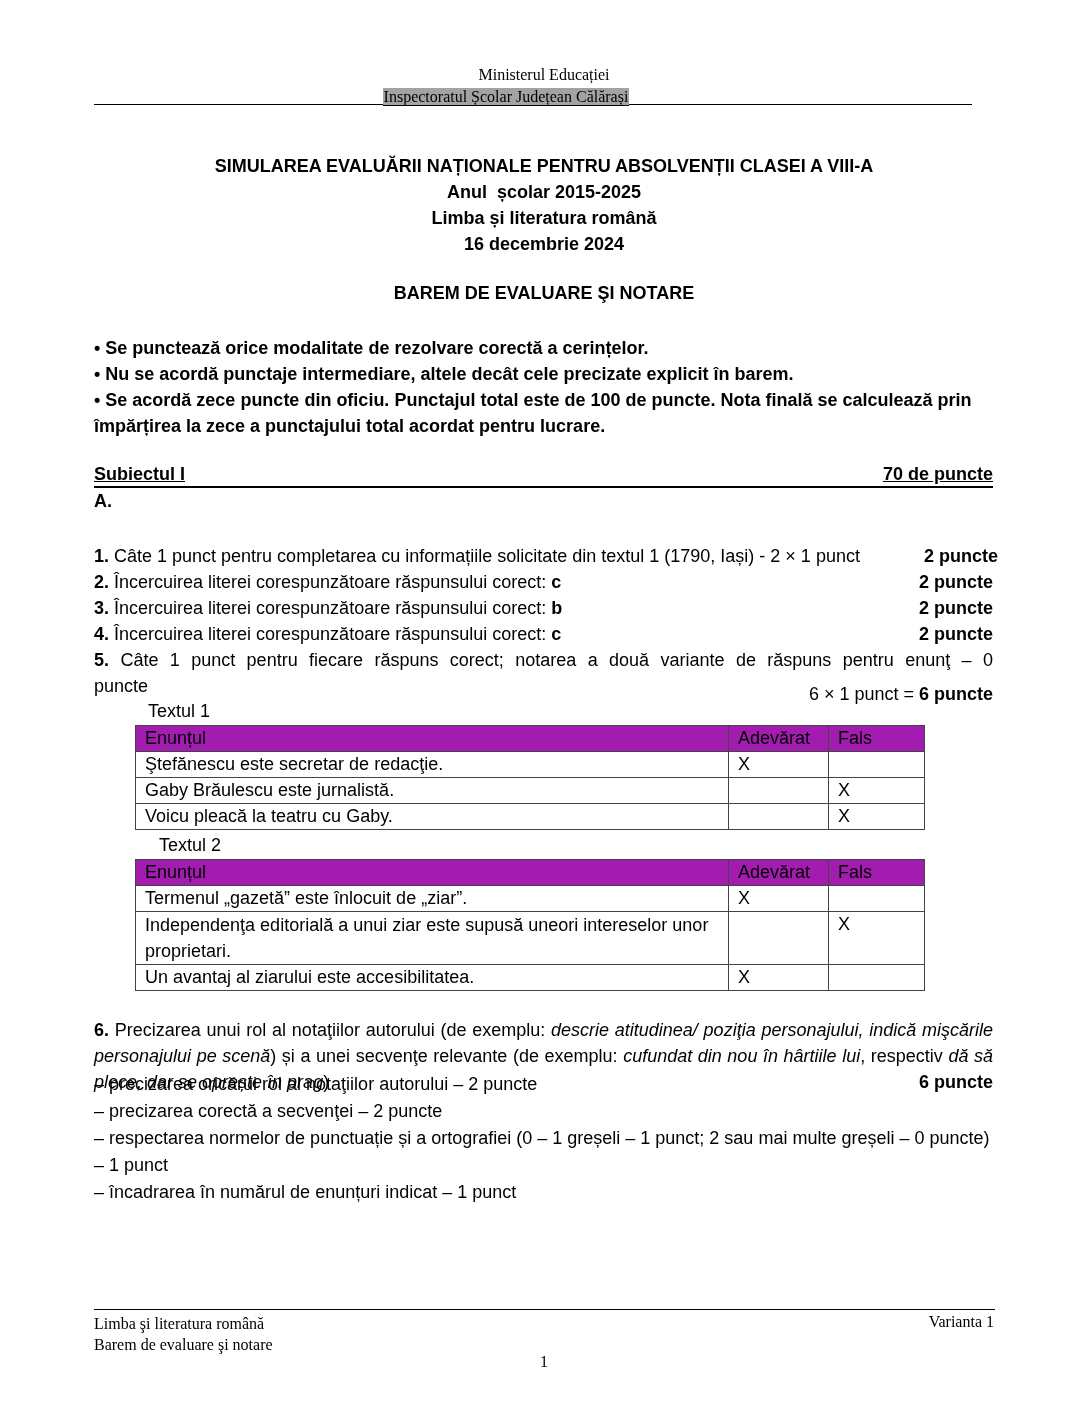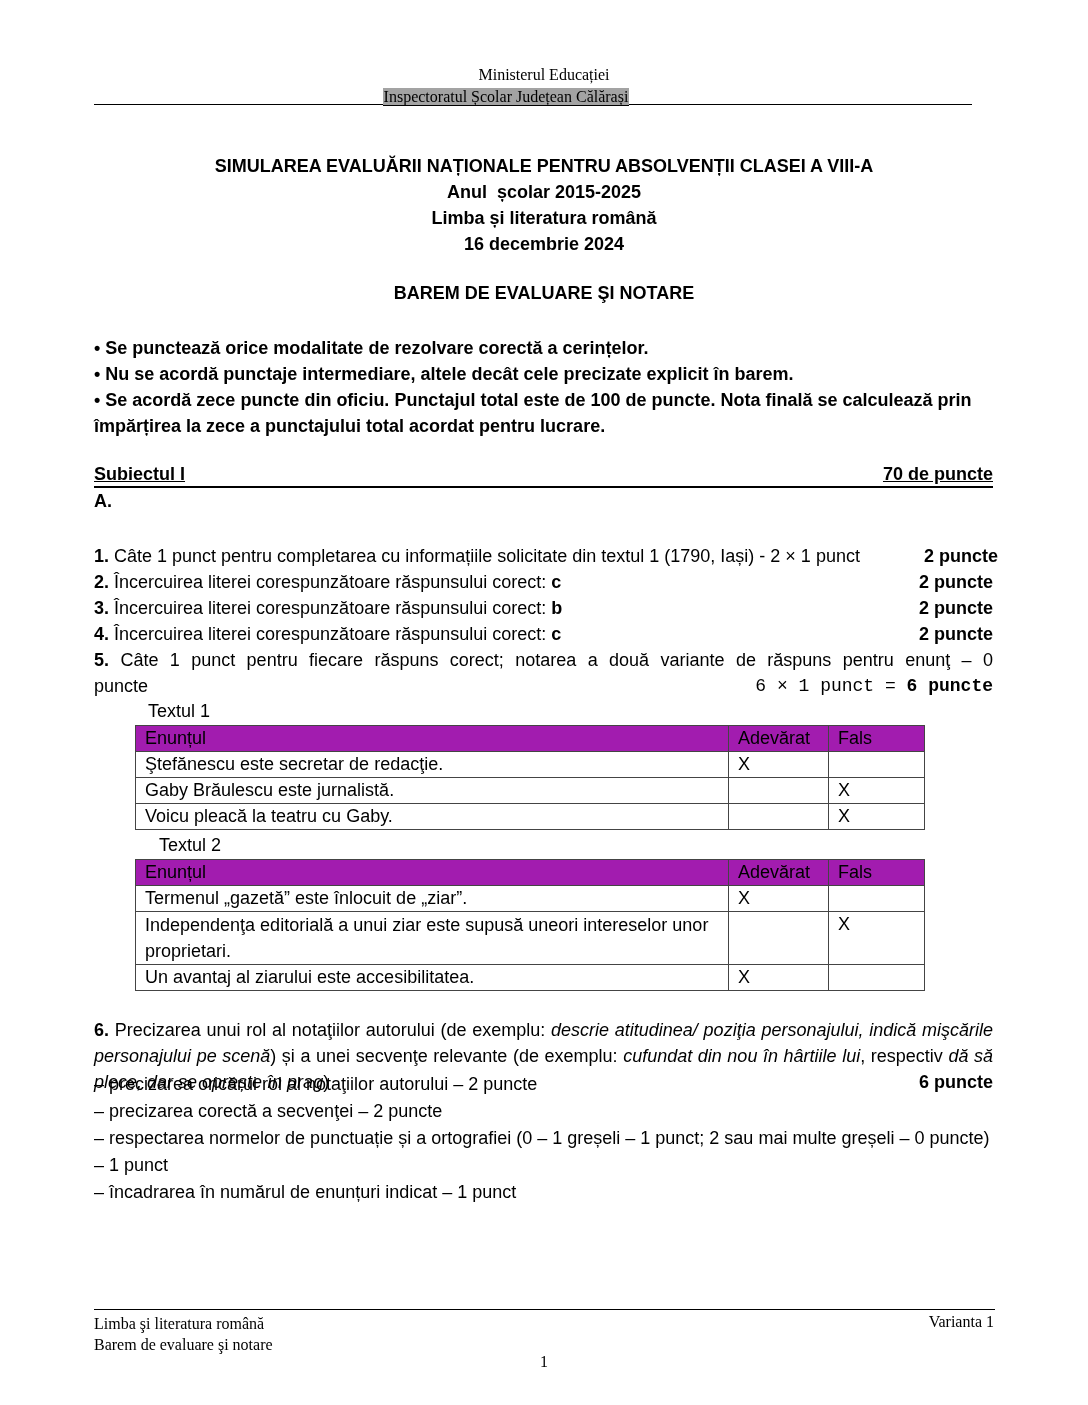--- a/index.html
+++ b/index.html
@@ -22,21 +22,21 @@
   .subject .l { position: absolute; left: 0; top: 0; text-decoration: underline; }
   .subject .r { position: absolute; right: 0; top: 0; }
   .sectA { position: absolute; top: 491px; left: 94px; font-weight: bold; font-size: 18px; }
 
   .items { position: absolute; top: 543px; left: 94px; width: 904px; font-size: 18px; line-height: 26px; }
   .row { position: relative; height: 26px; white-space: nowrap; }
   .row .pts { position: absolute; right: 5px; top: 0; font-weight: bold; }
   .row.first .pts { right: 0; }
   .item5 { text-align: justify; text-align-last: justify; width: 899px; }
   .item5b { position: relative; height: 26px; width: 899px; }
-  .item5b .pts { position: absolute; right: 0; top: 0; font-family: Liberation Mono, monospace; }
+  .item5b .pts { position: absolute; right: 0; top: 8px; }
 
   .tlabel { position: absolute; font-size: 18px; }
   table.tf { position: absolute; left: 135px; width: 790px; border-collapse: collapse; font-size: 18px; }
   table.tf td, table.tf th { border: 1px solid #444; padding: 0 9px; height: 25px; line-height: 25px; font-weight: normal; vertical-align: top; }
   table.tf th { background: #a21caf; text-align: left; }
   table.tf th.c1 { width: 574px; }
   table.tf th.c2 { width: 81px; }
   table.tf td.multi { line-height: 26px; padding-top: 0; margin-top: 40px; }
 
   .item6 { position: absolute; top: 1017px; left: 94px; width: 899px; font-size: 18px; line-height: 26px; text-align: justify; }

